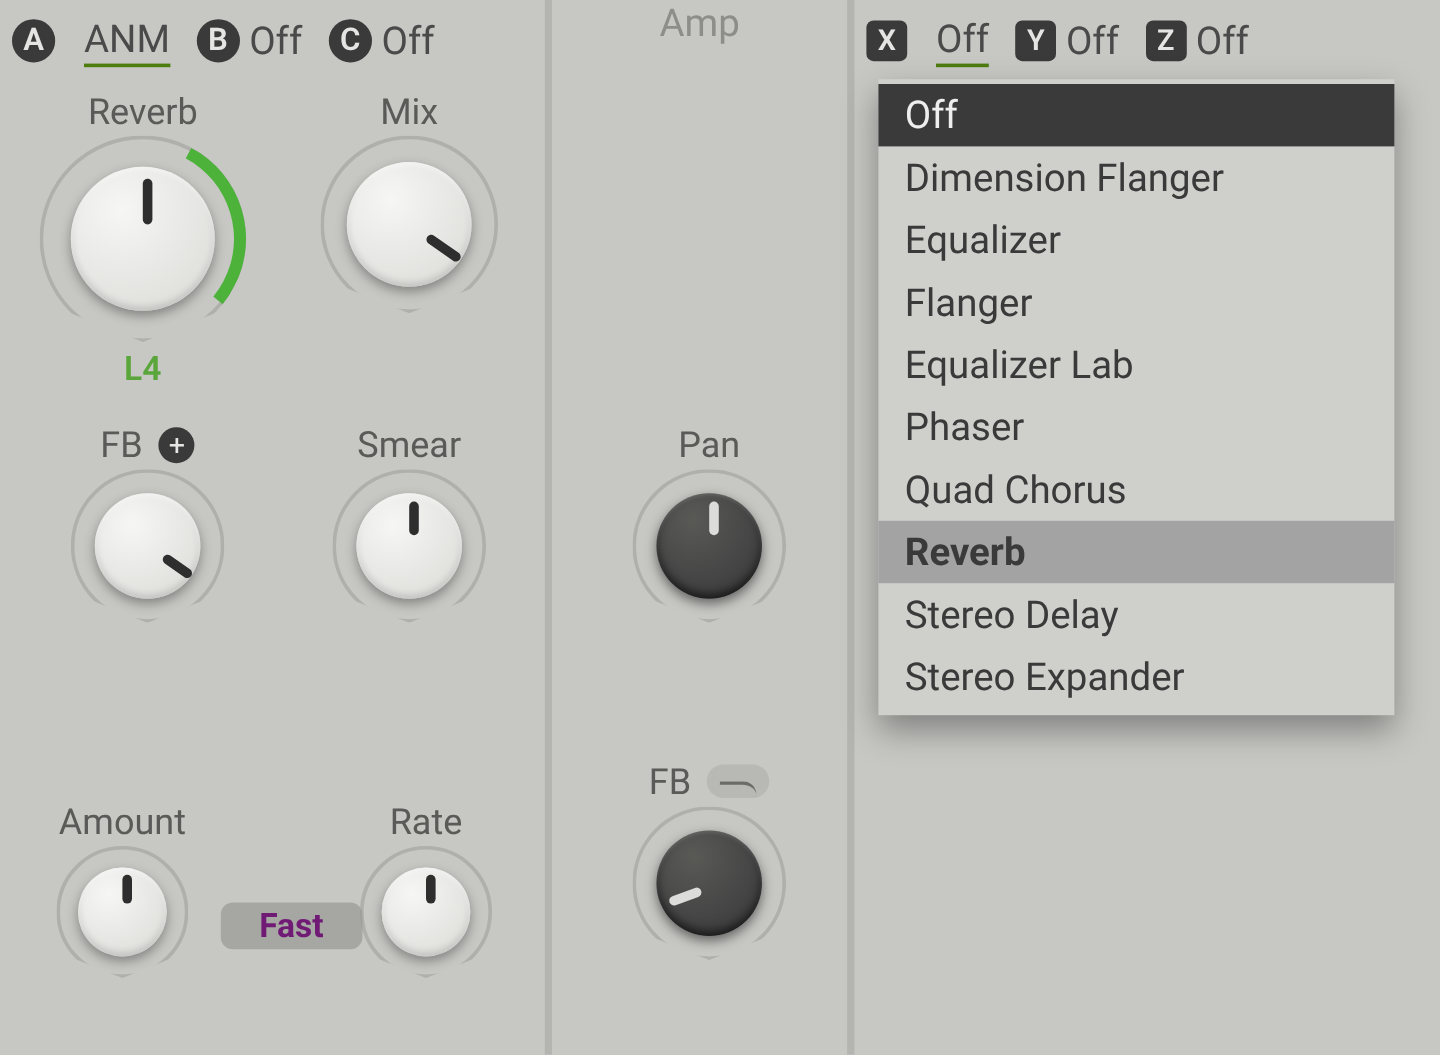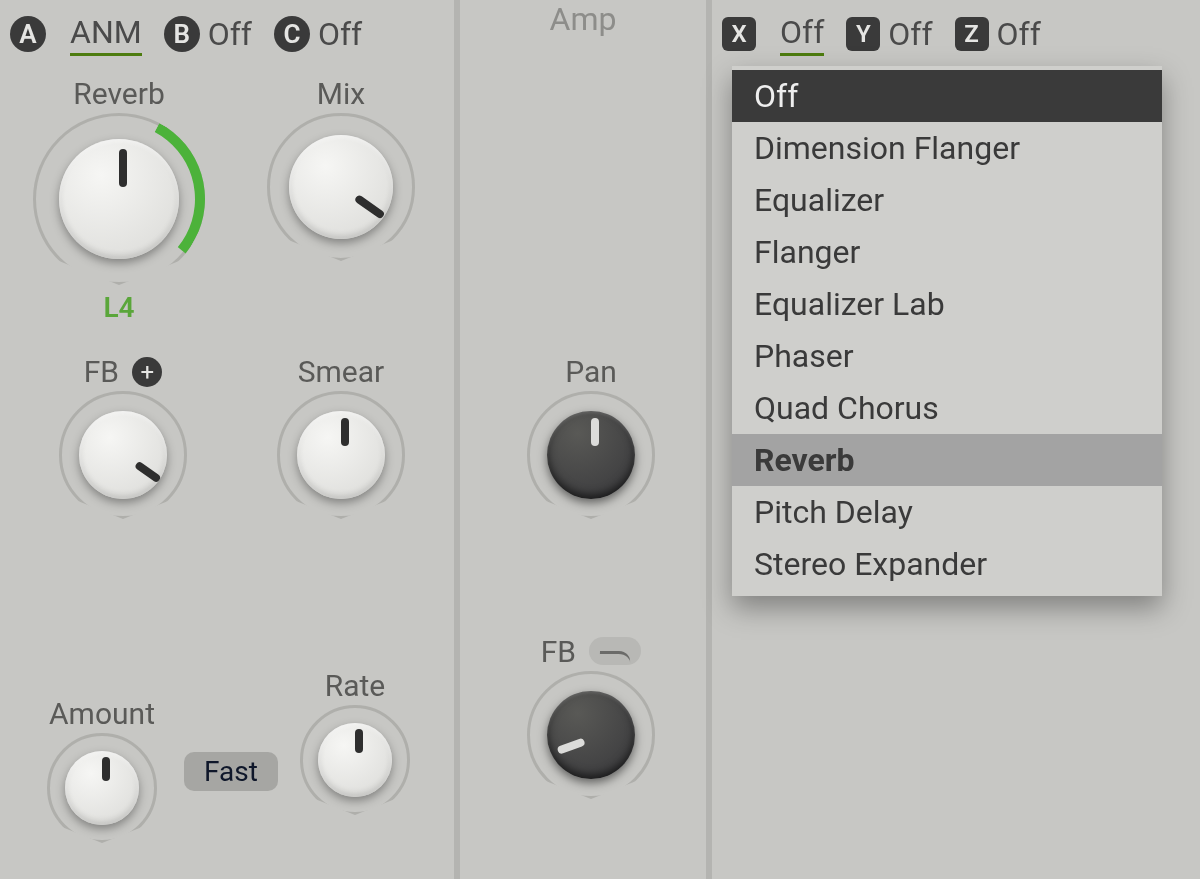--- a/index.html
+++ b/index.html
@@ -88,22 +88,22 @@
 
   
   .plus-badge {
     display: inline-flex; width: 30px; height: 30px; border-radius: 50%;
     background: #3a3a3a; color: #e5e5e3; align-items: center; justify-content: center;
     font-size: 24px; margin-left: 6px; position: relative; top: -2px;
   }
 
   
   .pill {
-    position: absolute; padding: 3px 20px; border-radius: 10px;
-    background: #a6a6a3; color: #0f172a; font-size: 28px;
+    position: absolute; padding: 3px 32px; border-radius: 10px;
+    background: #a6a6a3; color: #701a75; font-size: 28px; font-weight: bold;
   }
 
   
   .curve-pill {
     display:inline-block; width:52px; height:28px; border-radius:14px;
     background:#b8b8b5; position:relative; top:3px; margin-left:6px;
   }
   .curve-pill::after{
     content:""; position:absolute; left:10px; top:14px; width:32px; height:10px;
     border-top:3px solid #6b6b69; border-radius:0 20px 0 0; transform:skewX(-8deg);
@@ -181,21 +181,21 @@
       <span class="plus-badge">+</span>
     </span>
     <div class="knob-ring ring-md">
       <div class="ring-track"></div>
       <div class="knob-face face-md">
           <div class="knob-pointer" style="transform:rotate(125deg)"></div>
         </div>
     </div>
   </div>
 
-  <div class="knob-block" style="left:32px; top:696px; width:140px;">
+  <div class="knob-block" style="left:32px; top:668px; width:140px;">
     <span class="knob-label">Amount</span>
     <div class="knob-ring ring-sm">
       <div class="ring-track"></div>
       <div class="knob-face face-sm">
           <div class="knob-pointer" style="transform:rotate(0deg)"></div>
         </div>
     </div>
   </div>
 
   <div class="pill" style="left:184px; top:752px;">Fast</div>
@@ -258,16 +258,16 @@
 
   <div class="menu" id="fx-menu">
       <div class="menu-item selected">Off</div>
       <div class="menu-item">Dimension Flanger</div>
       <div class="menu-item">Equalizer</div>
       <div class="menu-item">Flanger</div>
       <div class="menu-item">Equalizer Lab</div>
       <div class="menu-item">Phaser</div>
       <div class="menu-item">Quad Chorus</div>
       <div class="menu-item hover">Reverb</div>
-      <div class="menu-item">Pitch Delay</div>
+      <div class="menu-item">Stereo Delay</div>
       <div class="menu-item">Stereo Expander</div>
     </div>
 </div>
 
 </body></html>

